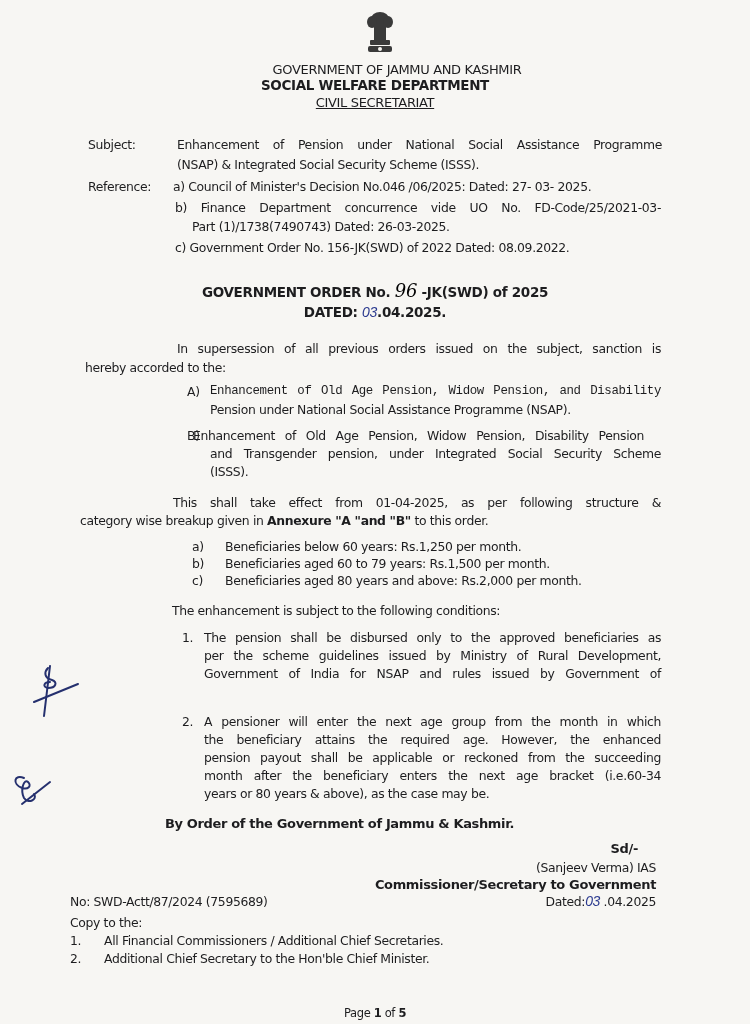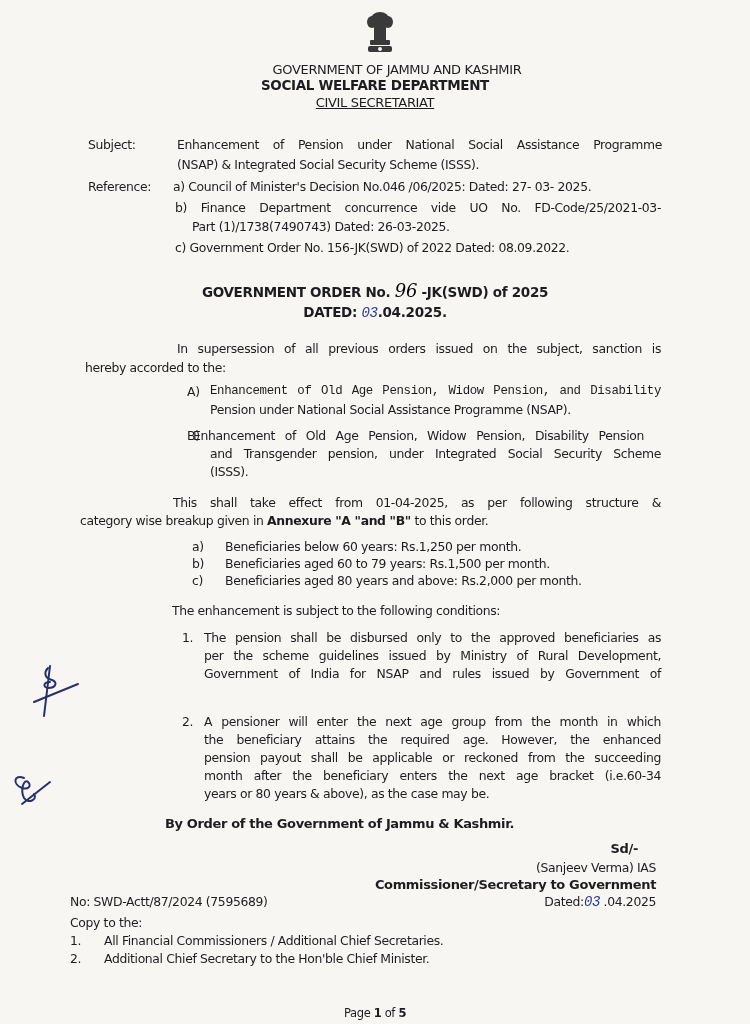--- a/index.html
+++ b/index.html
@@ -9,21 +9,21 @@
     font-family: "DejaVu Sans", sans-serif;
     color: #1d1d1f;
     position: relative;
   }
   .page { position: absolute; left: 0; top: 0; width: 750px; height: 1024px; }
   .abs { position: absolute; }
   .fs { font-size: 12.4px; line-height: 17px; letter-spacing: -0.35px; }
   .b { font-weight: bold; }
   .center { text-align: center; }
   .hand { color: #000000; font-family: "DejaVu Serif", serif; font-style: italic; font-size: 18px; }
-  .hand-sm { color: #2b3a8f; font-family: Liberation Mono, monospace; font-style: italic; font-size: 14px; }
+  .hand-sm { color: #2b3a8f; font-family: Liberation Sans, sans-serif; font-style: italic; font-size: 14px; }
   .ul { text-decoration: underline; }
 </style>
 </head>
 <body>
 
 <div class="page">
 
   <div class="abs" style="left:362px; top:10px; width:36px; height:48px;">
     <svg width="36" height="48" viewBox="0 0 36 48">
       <g fill="#3a3a3a">

